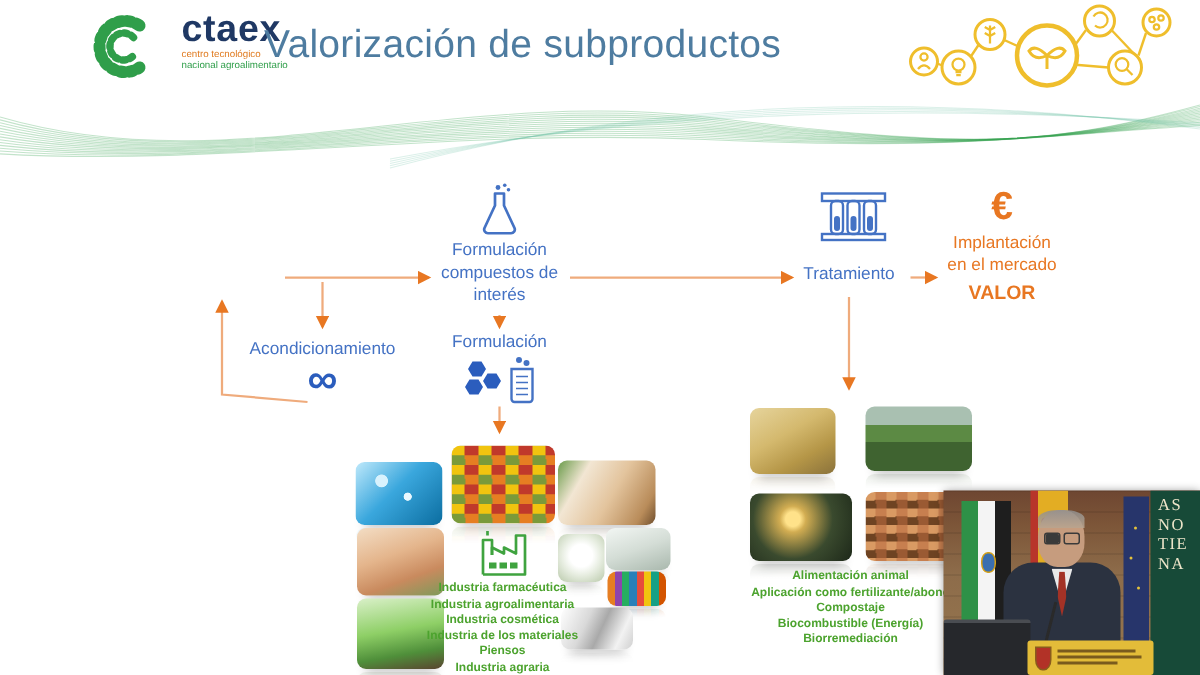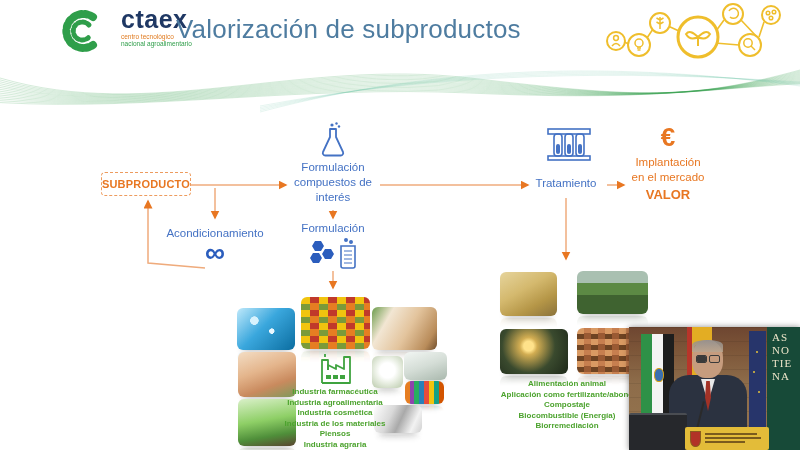--- a/index.html
+++ b/index.html
@@ -187,21 +187,20 @@
       <path d="M380 185 H528"></path>
       <path d="M607 185 H624"></path>
       <path d="M215 188 V218"></path>
       <path d="M333 210 V218"></path>
       <path d="M333 271 V288"></path>
       <path d="M566 198 V259"></path>
       <path d="M205 268 L148 263 L148 201"></path>
     </g>
   </svg>
 
-  <div class="orange-box">SUBPRODUCTO</div>
 
   <svg class="icon-abs" style="left:319px;top:121px" width="28" height="38" viewBox="0 0 28 38">
     <circle cx="13" cy="4" r="1.6" fill="#4472C4"></circle>
       <circle cx="17.5" cy="2.5" r="1.2" fill="#4472C4"></circle>
     <circle cx="20" cy="5.5" r="1.2" fill="#4472C4"></circle>
     <path d="M11 8 h6 v8 l7 15 a2.5 2.5 0 0 1 -2.3 3.5 H6.3 A2.5 2.5 0 0 1 4 31 l7 -15 z" fill="none" stroke="#4472C4" stroke-width="1.8" stroke-linejoin="round"></path>
   </svg>
   <div class="flow-label" style="left:283px;top:160px;width:100px">
     <span>Formulación</span><br>
     <span>compuestos de</span><br>

